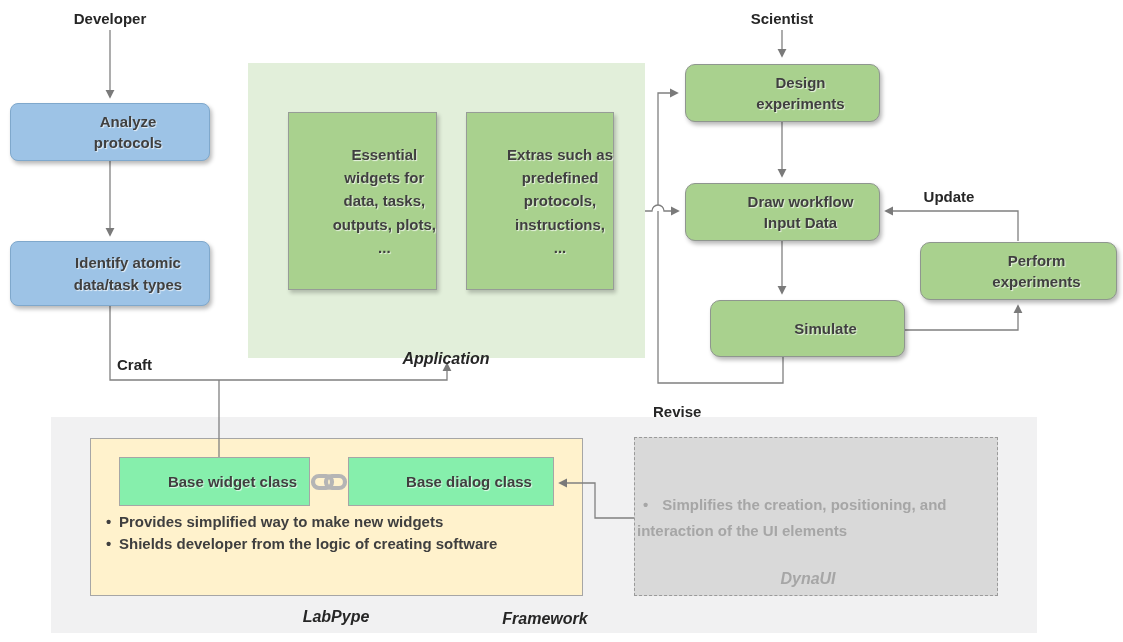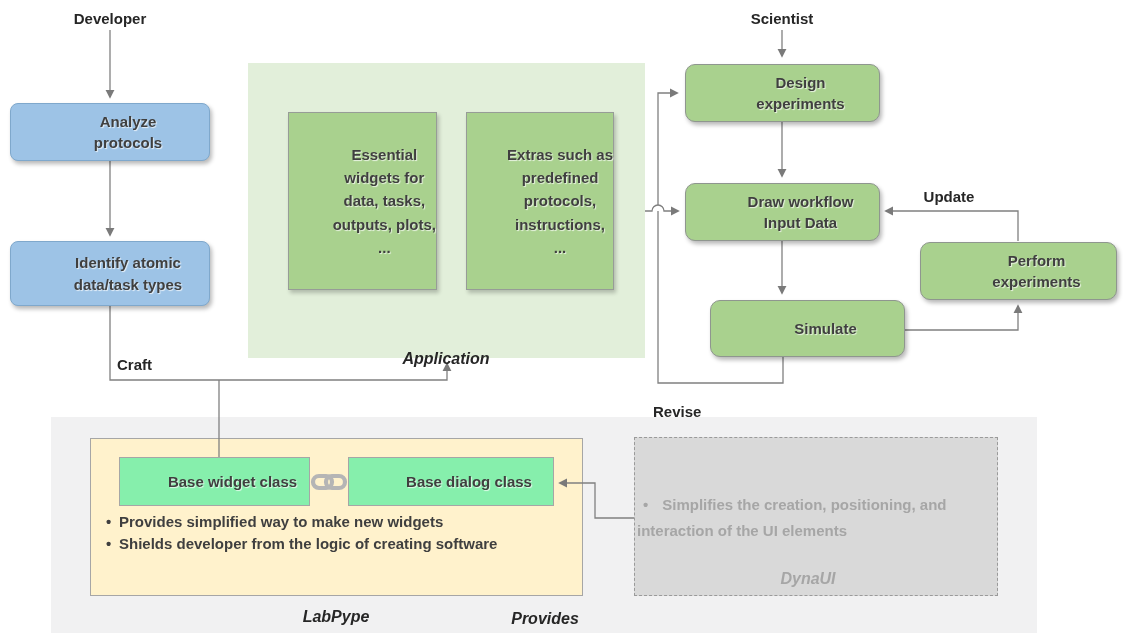--- a/index.html
+++ b/index.html
@@ -139,15 +139,15 @@
     </div>
   </div>
   <div class="lbl c section-lbl" style="left:336px;top:571px;margin-top:37px;">LabPype</div>
 
   <div class="dyna-para">
     <span class="dyna-glyph">•</span><span class="dyna-body">Simplifies the creation, positioning, and
 interaction of the UI elements</span>
   </div>
   <div class="lbl c section-lbl muted" style="left:808px;top:570px;">DynaUI</div>
 
-  <div class="lbl c section-lbl" style="left:545px;top:610px;">Provides</div>
+  <div class="lbl c section-lbl" style="left:545px;top:610px;">Framework</div>
 
 </div>
 
 </body></html>

